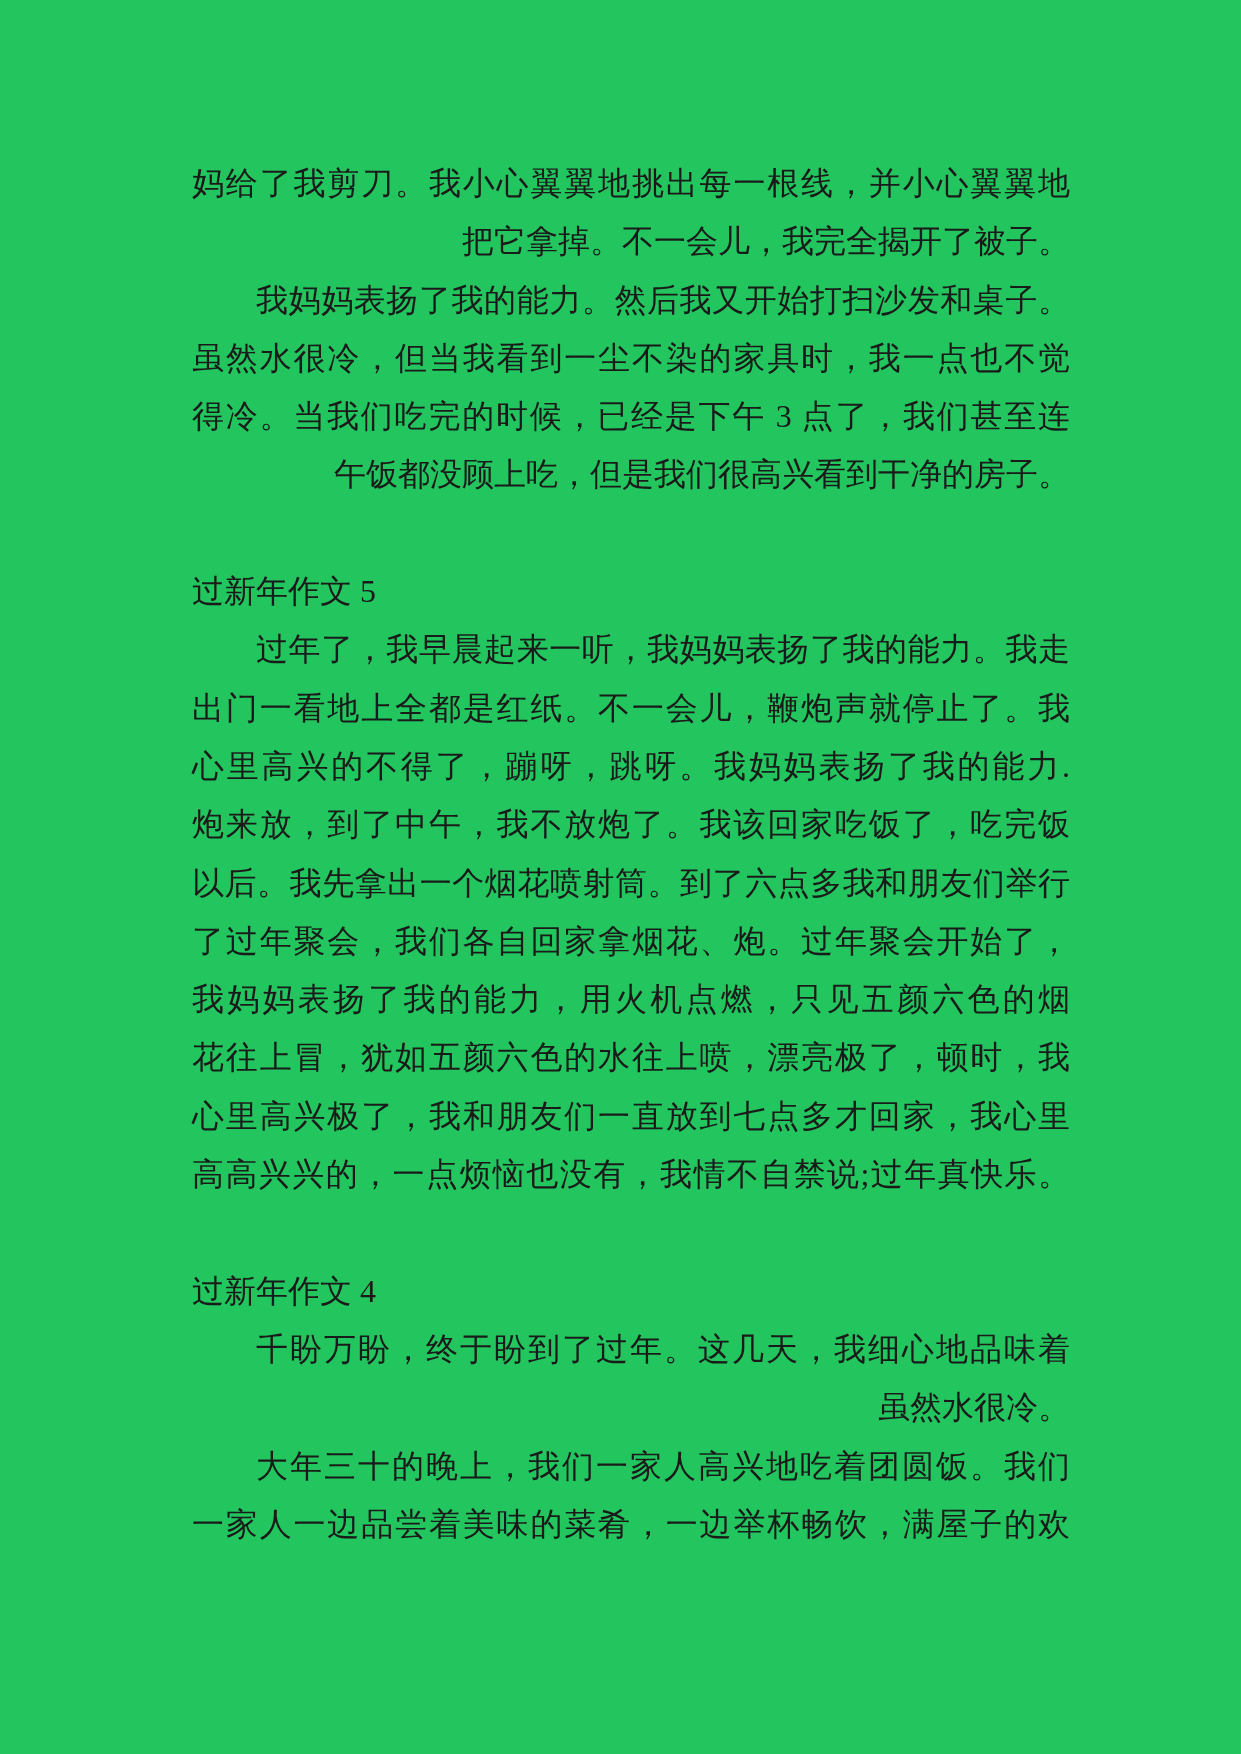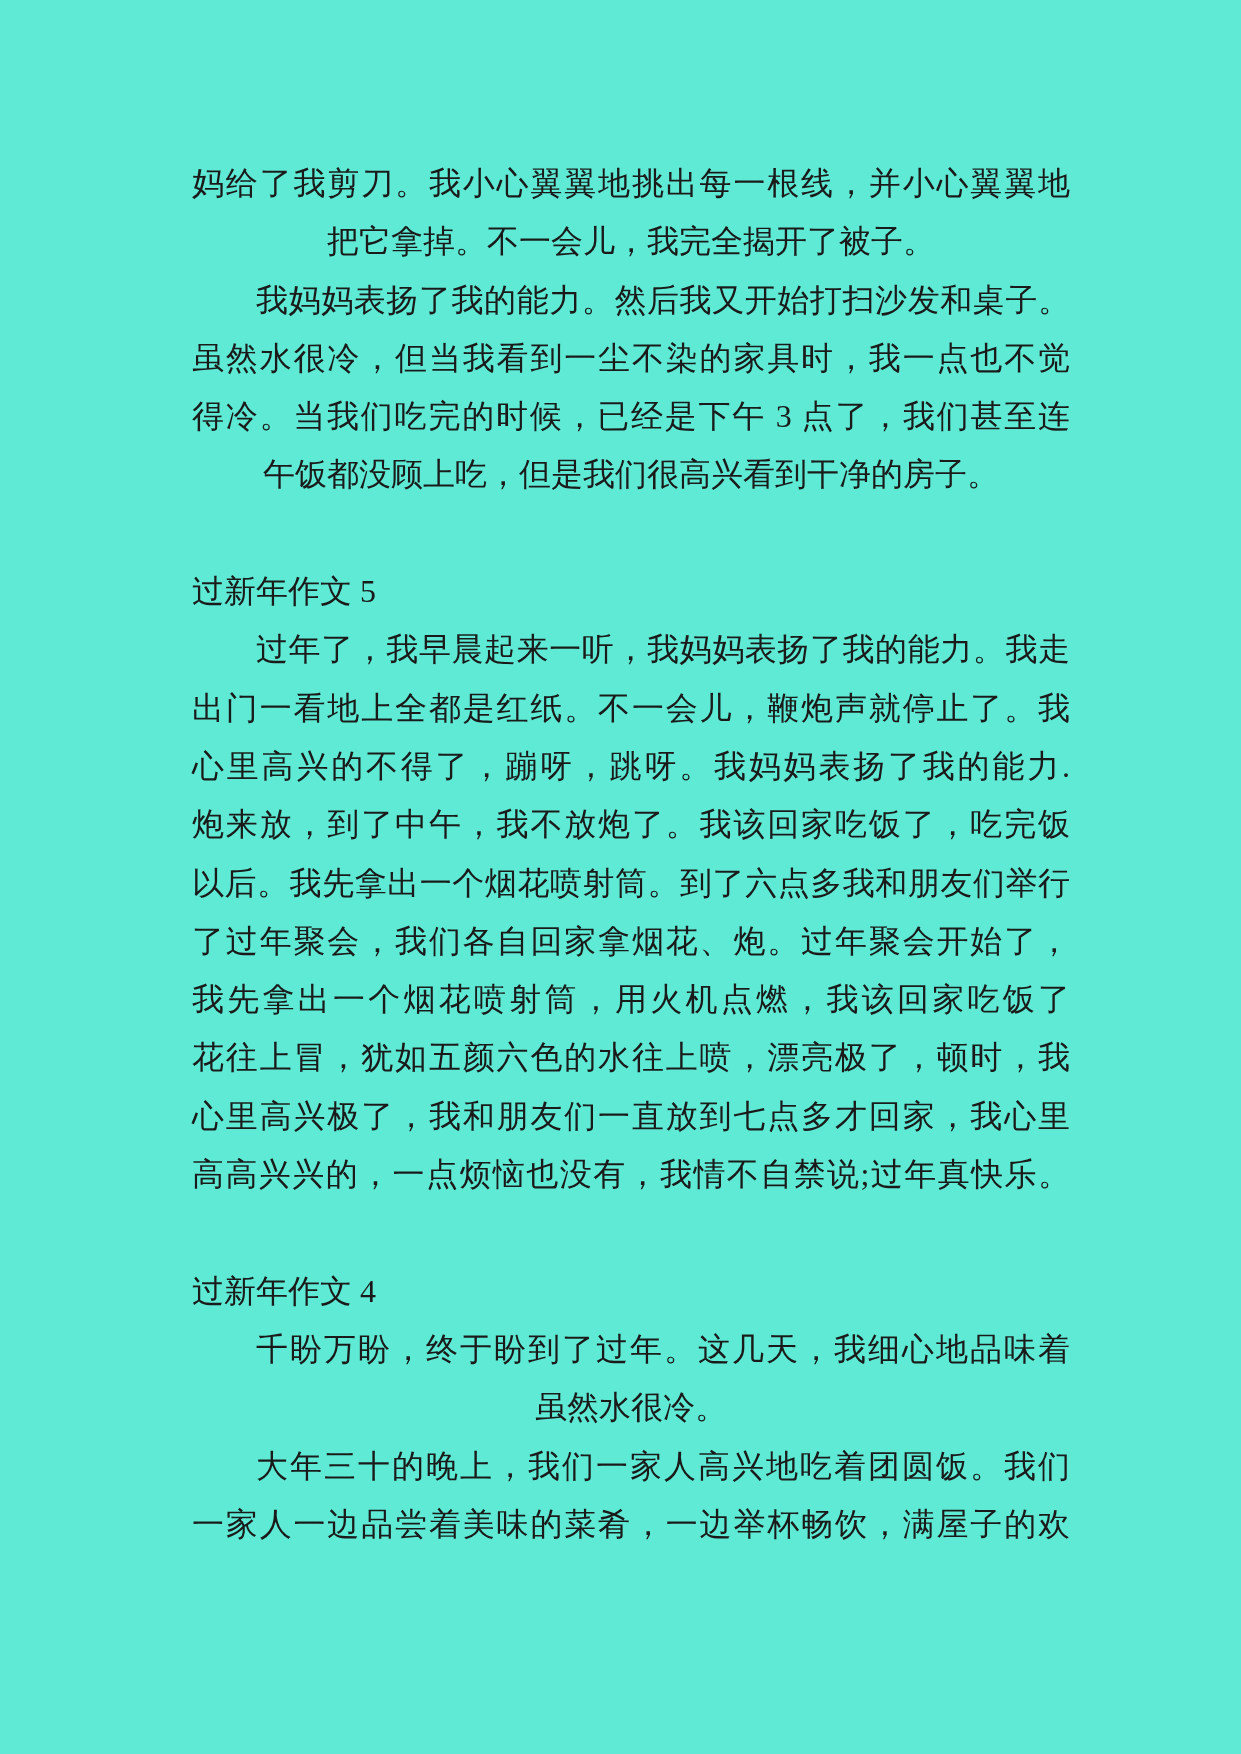--- a/index.html
+++ b/index.html
@@ -9,35 +9,35 @@
   }
   body {
     width: 1241px;
     height: 1754px;
     font-family: "Liberation Serif", "DejaVu Serif", serif;
   }
   .page {
     position: relative;
     width: 1241px;
     height: 1754px;
-    background: #5eead4;
+    background: #22c55e;
     overflow: hidden;
   }
   .text-block {
     position: absolute;
     left: 192px;
     top: 154px;
     width: 878px;
     color: #1a1a1a;
   }
   .line {
     font-size: 32px;
     line-height: 58.3px;
     height: 58.3px;
-    text-align: center;
+    text-align: right;
     overflow: visible;
   }
   .line.fill {
     text-align: justify;
     text-align-last: justify;
   }
   .line.indent {
     text-indent: 64px;
   }
   .line.heading {
@@ -60,21 +60,21 @@
       <div class="line fill">得冷。当我们吃完的时候，已经是下午 3 点了，我们甚至连</div>
       <div class="line">午饭都没顾上吃，但是我们很高兴看到干净的房子。</div>
       <div class="line spacer"></div>
       <div class="line heading">过新年作文 5</div>
       <div class="line fill indent">过年了，我早晨起来一听，我妈妈表扬了我的能力。我走</div>
       <div class="line fill">出门一看地上全都是红纸。不一会儿，鞭炮声就停止了。我</div>
       <div class="line fill">心里高兴的不得了，蹦呀，跳呀。我妈妈表扬了我的能力.</div>
       <div class="line fill">炮来放，到了中午，我不放炮了。我该回家吃饭了，吃完饭</div>
       <div class="line fill">以后。我先拿出一个烟花喷射筒。到了六点多我和朋友们举行</div>
       <div class="line fill">了过年聚会，我们各自回家拿烟花、炮。过年聚会开始了，</div>
-      <div class="line fill">我先拿出一个烟花喷射筒，用火机点燃，我该回家吃饭了</div>
+      <div class="line fill">我妈妈表扬了我的能力，用火机点燃，只见五颜六色的烟</div>
       <div class="line fill">花往上冒，犹如五颜六色的水往上喷，漂亮极了，顿时，我</div>
       <div class="line fill">心里高兴极了，我和朋友们一直放到七点多才回家，我心里</div>
       <div class="line fill">高高兴兴的，一点烦恼也没有，我情不自禁说;过年真快乐。</div>
       <div class="line spacer"></div>
       <div class="line heading">过新年作文 4</div>
       <div class="line fill indent">千盼万盼，终于盼到了过年。这几天，我细心地品味着</div>
       <div class="line">虽然水很冷。</div>
       <div class="line fill indent">大年三十的晚上，我们一家人高兴地吃着团圆饭。我们</div>
       <div class="line fill">一家人一边品尝着美味的菜肴，一边举杯畅饮，满屋子的欢</div>
     </div>

